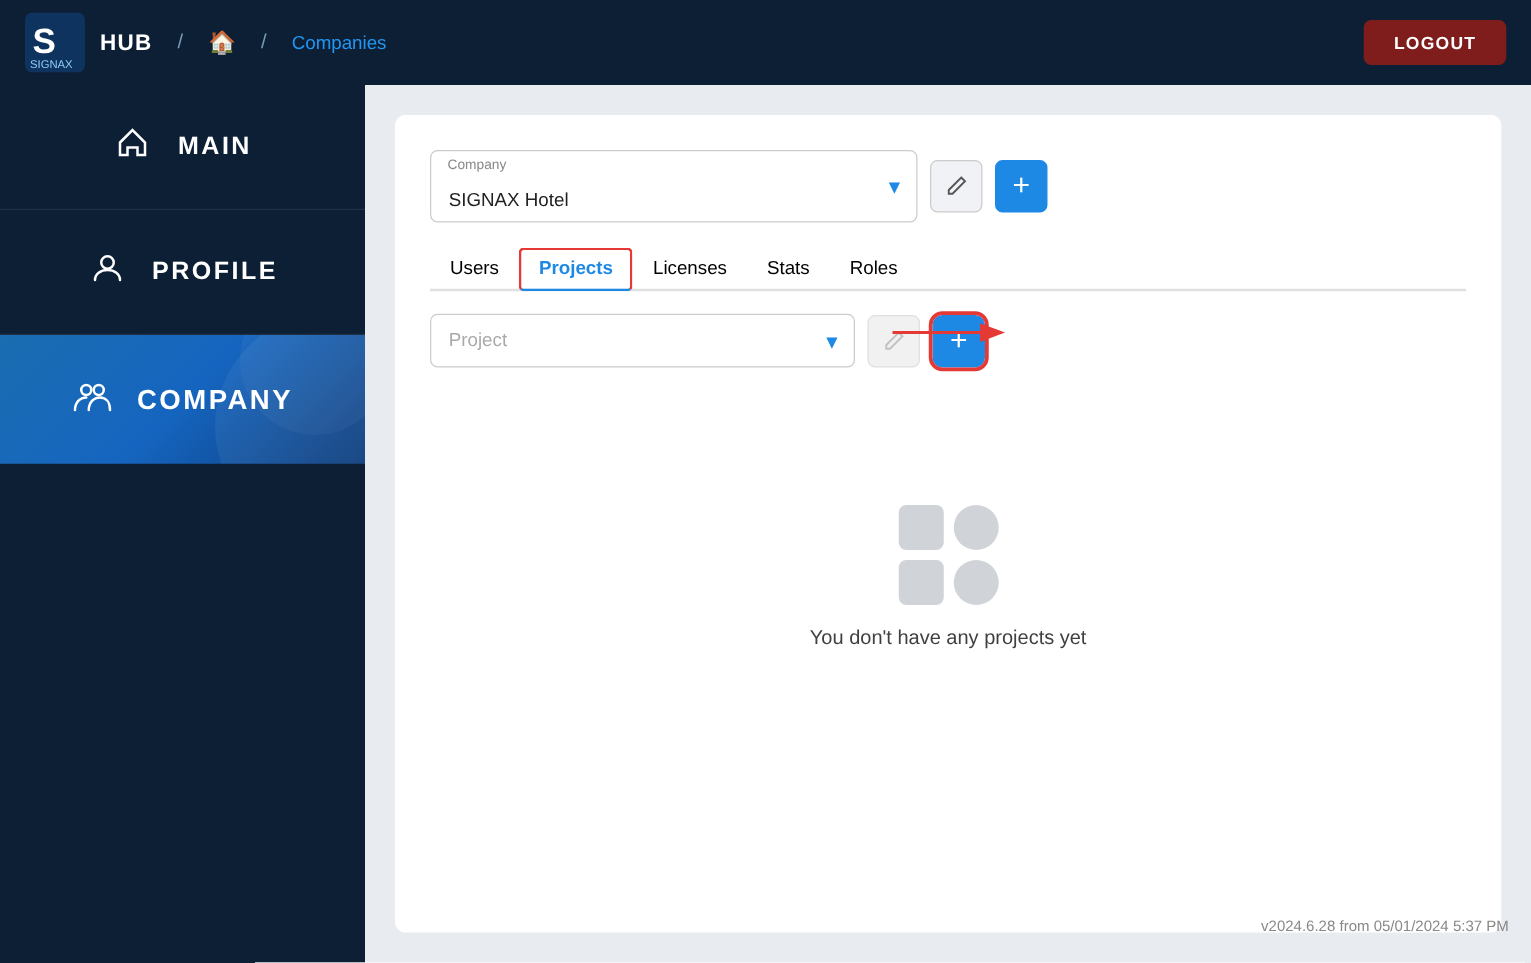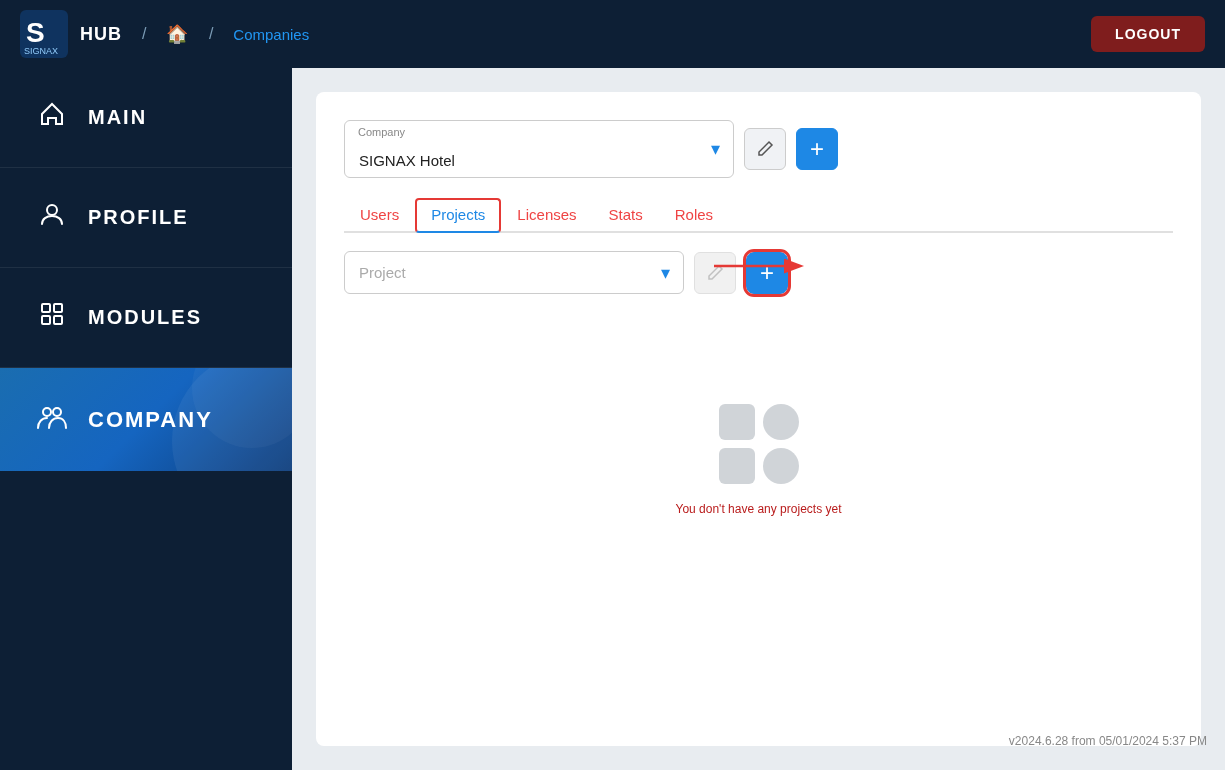--- a/index.html
+++ b/index.html
@@ -81,20 +81,21 @@
       display: flex;
       align-items: center;
       gap: 20px;
       padding: 32px 36px;
       color: #fff;
       cursor: pointer;
       font-size: 20px;
       font-weight: 600;
       letter-spacing: 2px;
       position: relative;
+      justify-content: center;
     }
     .sidebar-item.active {
       background: linear-gradient(135deg, #1a6fa8 0%, #1565c0 60%, #0d3a6b 100%);
       border-radius: 0 0 0 0;
     }
     .sidebar-item .icon {
       font-size: 26px;
       width: 32px;
       text-align: center;
     }
@@ -177,30 +178,30 @@
     
     .tabs-row {
       display: flex;
       gap: 0;
       margin-bottom: 18px;
       border-bottom: 2px solid #e0e0e0;
     }
     .tab {
       padding: 8px 16px;
       font-size: 15px;
-      color: #ef4444;
+      color: #000000;
       cursor: pointer;
       border-bottom: 2px solid transparent;
       margin-bottom: -2px;
       font-weight: 400;
     }
     .tab.active {
       color: #1e88e5;
       border-bottom: 2px solid #1e88e5;
-      font-weight: 400;
+      font-weight: 700;
       border: 2px solid #e53935;
       border-radius: 4px;
       border-bottom: 2px solid #1e88e5;
       padding: 6px 14px;
     }
 
     
     .project-row {
       display: flex;
       align-items: center;
@@ -243,22 +244,22 @@
       gap: 8px;
       margin-bottom: 18px;
     }
     .empty-icon-box {
       width: 36px;
       height: 36px;
       border-radius: 6px;
       background: #d0d4d8;
     }
     .empty-text {
-      color: #b91c1c;
-      font-size: 12px;
+      color: #404040;
+      font-size: 16px;
       font-weight: 500;
     }
 
     
     .version-bar {
       position: absolute;
       bottom: 22px;
       right: 18px;
       font-size: 12px;
       color: #888;
@@ -301,31 +302,20 @@
     <div class="sidebar-item" style="border-bottom: 1px solid rgba(255,255,255,0.08);">
       <span class="icon">
         <svg width="28" height="28" viewBox="0 0 28 28" fill="none">
           <circle cx="14" cy="10" r="5" stroke="white" stroke-width="2" fill="none"></circle>
           <path d="M4 24C4 19 8.5 16 14 16C19.5 16 24 19 24 24" stroke="white" stroke-width="2" fill="none" stroke-linecap="round"></path>
         </svg>
       </span>
       <span>PROFILE</span>
     </div>
 
-    <div class="sidebar-item" style="border-bottom: 1px solid rgba(255,255,255,0.08);">
-      <span class="icon">
-        <svg width="28" height="28" viewBox="0 0 28 28" fill="none">
-          <rect x="4" y="4" width="8" height="8" rx="1" stroke="white" stroke-width="2" fill="none"></rect>
-          <rect x="16" y="4" width="8" height="8" rx="1" stroke="white" stroke-width="2" fill="none"></rect>
-          <rect x="4" y="16" width="8" height="8" rx="1" stroke="white" stroke-width="2" fill="none"></rect>
-          <rect x="16" y="16" width="8" height="8" rx="1" stroke="white" stroke-width="2" fill="none"></rect>
-        </svg>
-      </span>
-      <span>MODULES</span>
-    </div>
 
     <div class="sidebar-item active" style="position:relative; overflow:hidden; background: linear-gradient(135deg, #1a6db0 0%, #1565c0 50%, #0d3d7c 100%);">
       <span class="icon">
         <svg width="32" height="32" viewBox="0 0 32 32" fill="none">
           <circle cx="11" cy="12" r="4" stroke="white" stroke-width="2" fill="none"></circle>
           <circle cx="21" cy="12" r="4" stroke="white" stroke-width="2" fill="none"></circle>
           <path d="M2 28C2 22 6 18 11 18" stroke="white" stroke-width="2" fill="none" stroke-linecap="round"></path>
           <path d="M13 28C13 22 17 18 22 18C27 18 30 22 30 28" stroke="white" stroke-width="2" fill="none" stroke-linecap="round"></path>
         </svg>
       </span>

